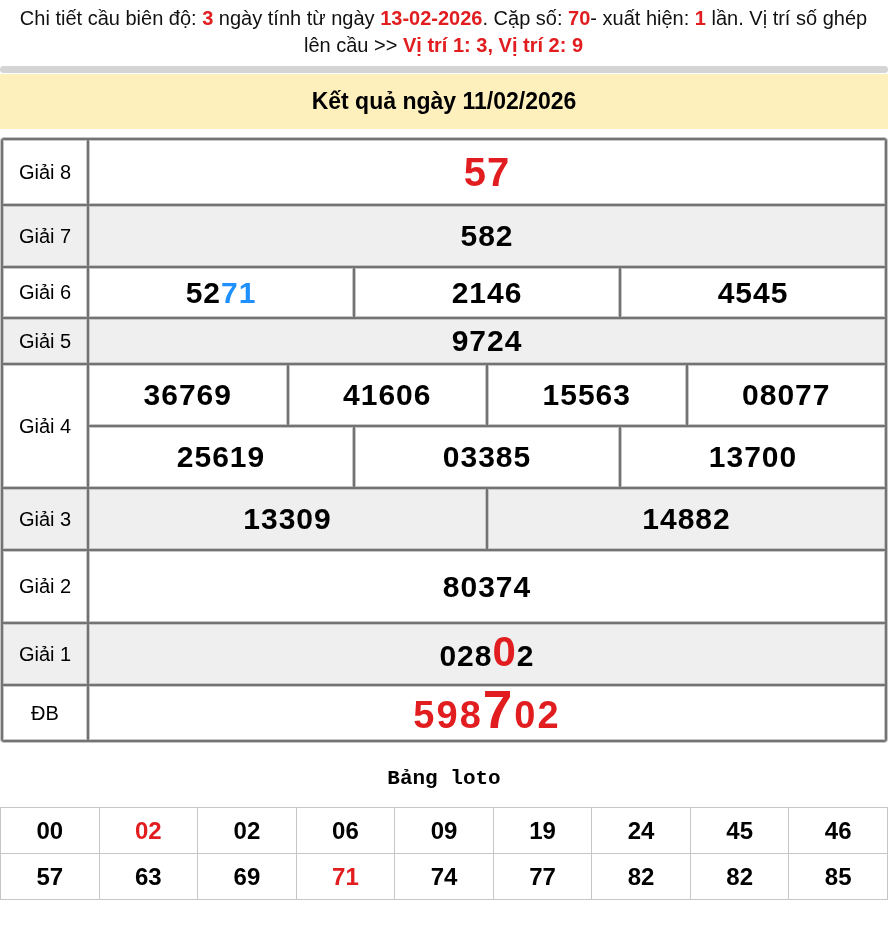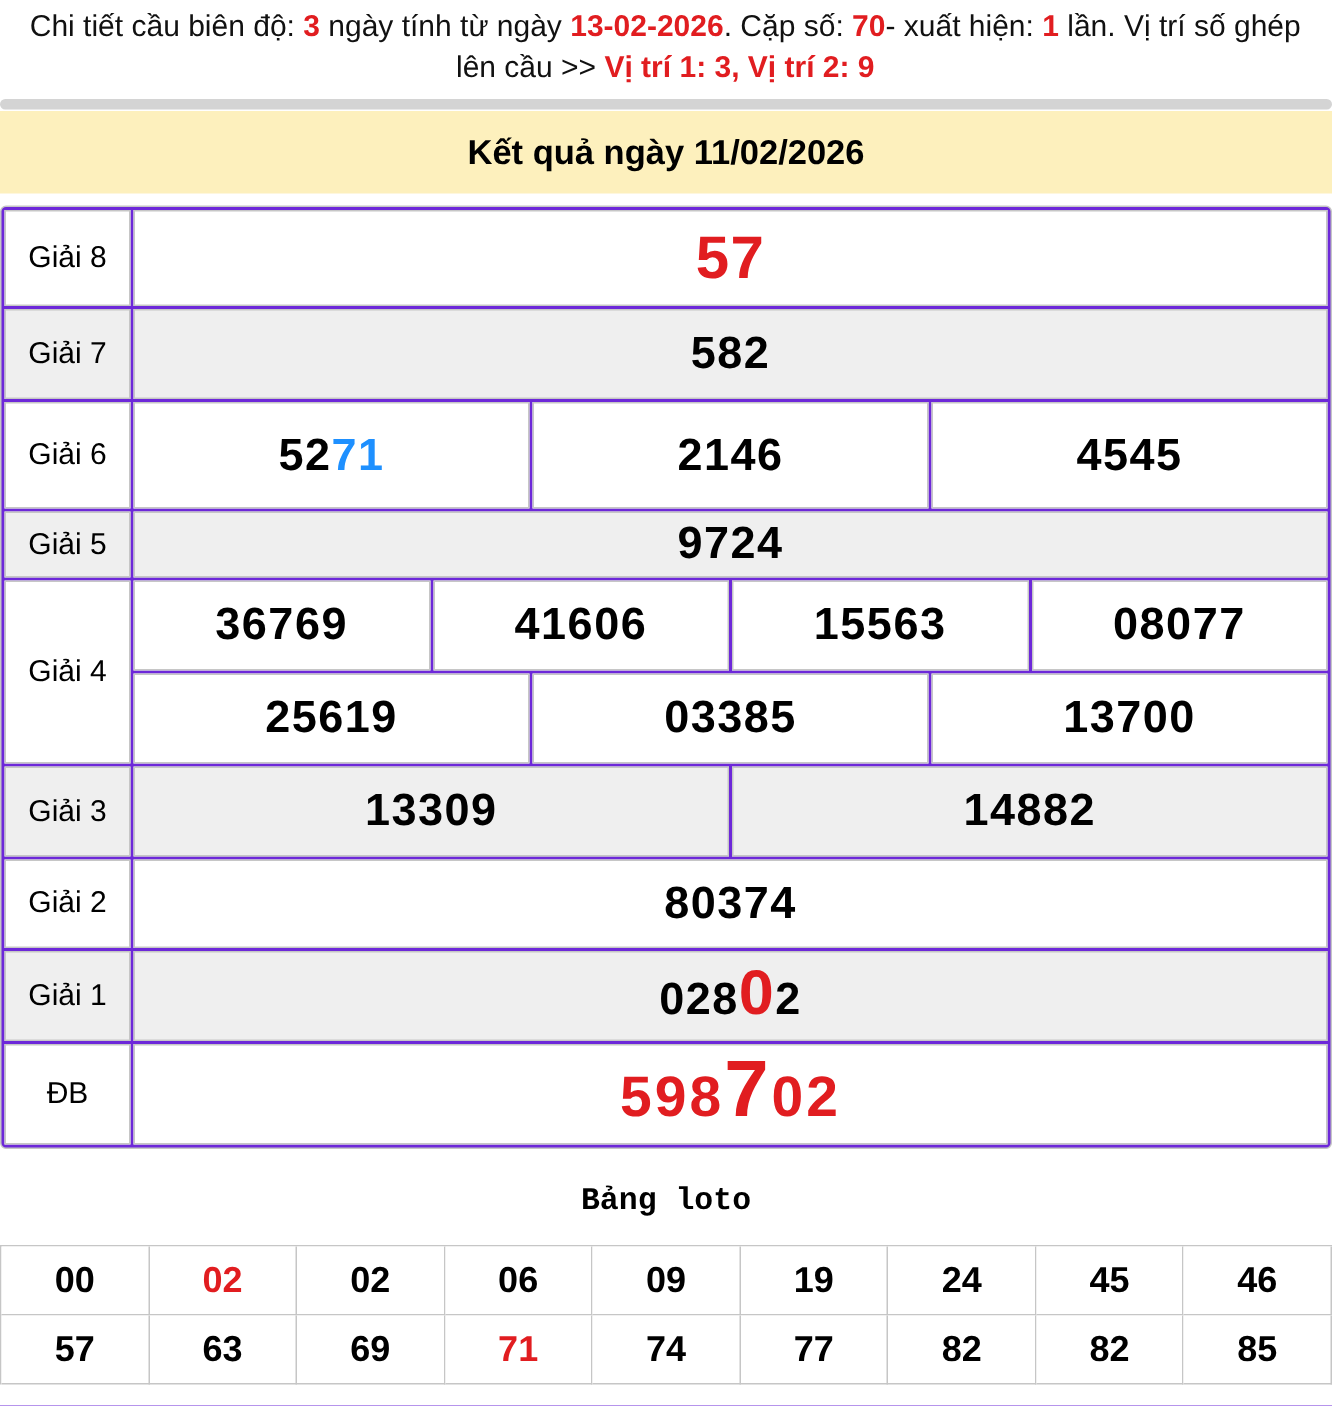--- a/index.html
+++ b/index.html
@@ -48,21 +48,21 @@
     margin:1px 0 8px 0;
   }
   
   .result-table{
     border:1px solid var(--border);
     border-radius:4px;
     padding:2px;
     display:flex;
     flex-direction:column;
     gap:2px;
-    background:#6d28d9;
+    background:#737373;
   }
   .prize-row{display:flex;gap:2px;}
   .cell{
     border:1px solid var(--border);
     background:#fff;
     display:flex;
     align-items:center;
     justify-content:center;
   }
   .prize-row.shade .cell{background:var(--shade-bg);}
@@ -134,21 +134,21 @@
       <div class="prize-row shade" style="height: 60px;">
         <div class="cell prize-label">Giải 7</div>
         <div class="prize-content">
           <div class="prize-subrow">
             <div class="cell prize-cell">
               <span class="num-wrap"><span>582</span></span>
             </div>
           </div>
         </div>
       </div>
-      <div class="prize-row" style="height: 71px;">
+      <div class="prize-row" style="height: 49px;">
         <div class="cell prize-label">Giải 6</div>
         <div class="prize-content">
           <div class="prize-subrow">
             <div class="cell prize-cell">
               <span class="num-wrap"><span>52</span><span class="seg-blue">71</span></span>
             </div>
             <div class="cell prize-cell">
               <span class="num-wrap"><span>2146</span></span>
             </div>
             <div class="cell prize-cell">
@@ -203,41 +203,41 @@
           <div class="prize-subrow">
             <div class="cell prize-cell">
               <span class="num-wrap"><span>13309</span></span>
             </div>
             <div class="cell prize-cell">
               <span class="num-wrap"><span>14882</span></span>
             </div>
           </div>
         </div>
       </div>
-      <div class="prize-row" style="height: 59px;">
+      <div class="prize-row" style="height: 71px;">
         <div class="cell prize-label">Giải 2</div>
         <div class="prize-content">
           <div class="prize-subrow">
             <div class="cell prize-cell">
               <span class="num-wrap"><span>80374</span></span>
             </div>
           </div>
         </div>
       </div>
       <div class="prize-row shade" style="height: 60px;">
         <div class="cell prize-label">Giải 1</div>
         <div class="prize-content">
           <div class="prize-subrow">
             <div class="cell prize-cell">
               <span class="num-wrap"><span>028</span><span class="seg-red-big">0</span><span>2</span></span>
             </div>
           </div>
         </div>
       </div>
-      <div class="prize-row size-xl" style="height: 67px;">
+      <div class="prize-row size-xl" style="height: 54px;">
         <div class="cell prize-label">ĐB</div>
         <div class="prize-content">
           <div class="prize-subrow">
             <div class="cell prize-cell">
               <span class="num-wrap"><span class="seg-red">598</span><span class="seg-red-big">7</span><span class="seg-red">02</span></span>
             </div>
           </div>
         </div>
       </div>
     </div>

